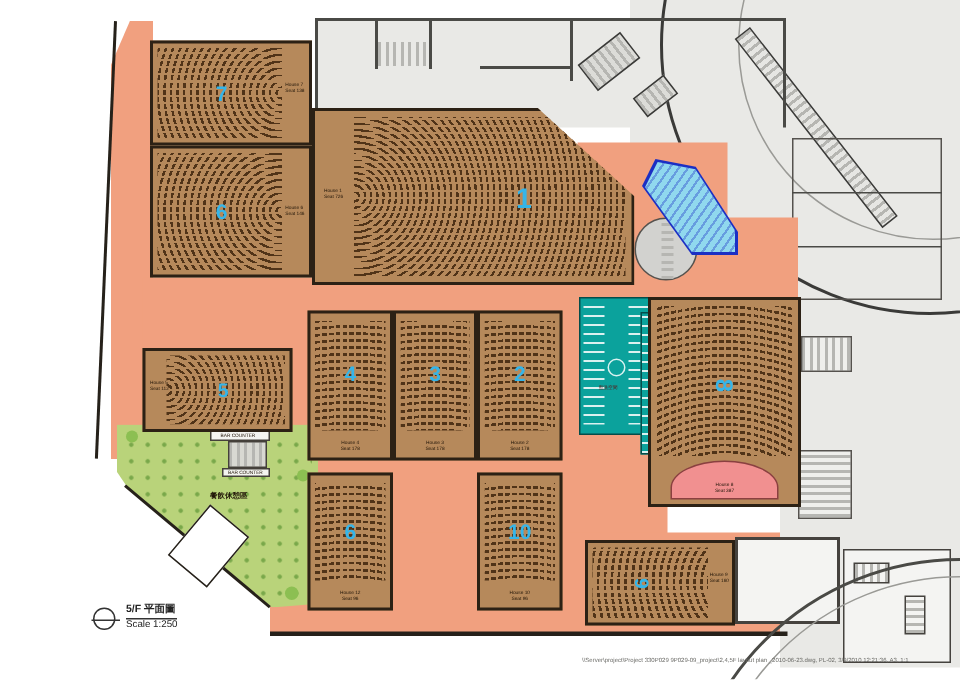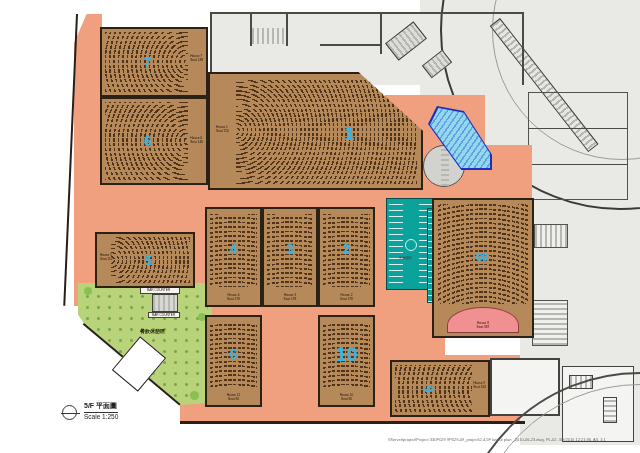--- a/index.html
+++ b/index.html
@@ -179,21 +179,21 @@
     <span class="num" style="left:50%;top:42%;transform:translate(-50%,-50%);font-size:14px;">6</span>
     <div class="tl" style="left:50%;bottom:3px;transform:translateX(-50%);text-align:center;">
       <span>House 12</span><br>
       <span>Seat 96</span>
     </div>
   </div>
 
 
   <div class="th" style="left:318px;top:315px;width:57px;height:92px;">
     <div class="rows fanU" style="left:3px;top:5px;right:3px;bottom:18px;"></div>
-    <span class="num" style="left:50%;top:42%;transform:translate(-50%,-50%);font-size:20px;">10</span>
+    <span class="num" style="left:50%;top:42%;transform:translate(-50%,-50%);font-size:14px;">10</span>
     <div class="tl" style="left:50%;bottom:3px;transform:translateX(-50%);text-align:center;">
       <span>House 10</span><br>
       <span>Seat 96</span>
     </div>
   </div>
 
   <div class="th" style="left:432px;top:198px;width:102px;height:140px;">
     <div class="rows fanU8" style="left:4px;top:4px;right:4px;bottom:32px;"></div>
     <span class="num" style="left:48%;top:42%;transform:translate(-50%,-50%) rotate(90deg);font-size:16px;">8</span>
     <div class="abs" style="left:13px;bottom:3px;width:72px;height:26px;background:#f19090;border:1px solid #8a4040;border-top-left-radius:36px 18px;border-top-right-radius:36px 18px;">

